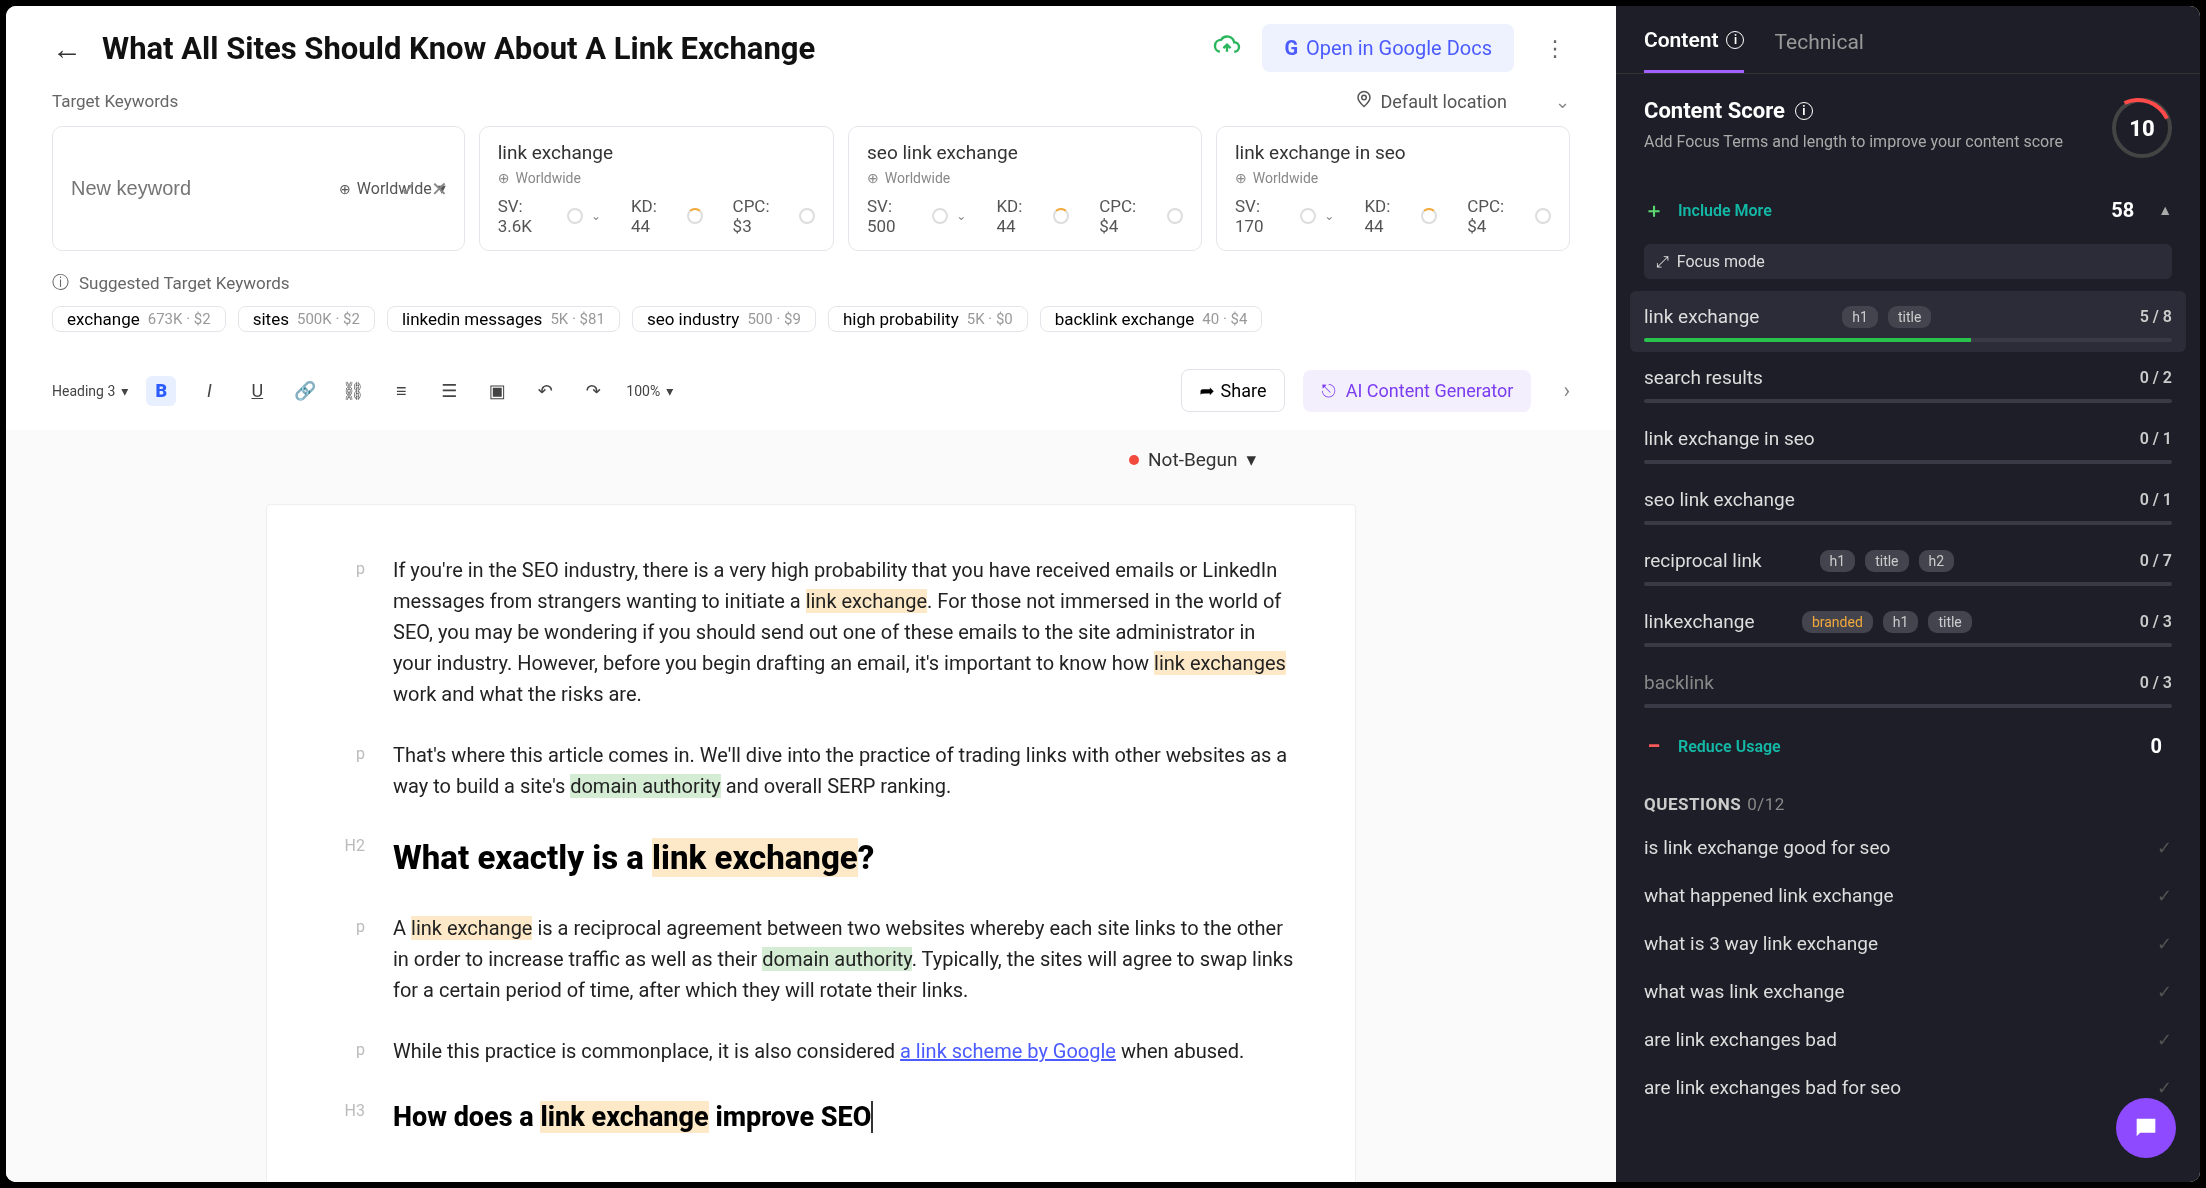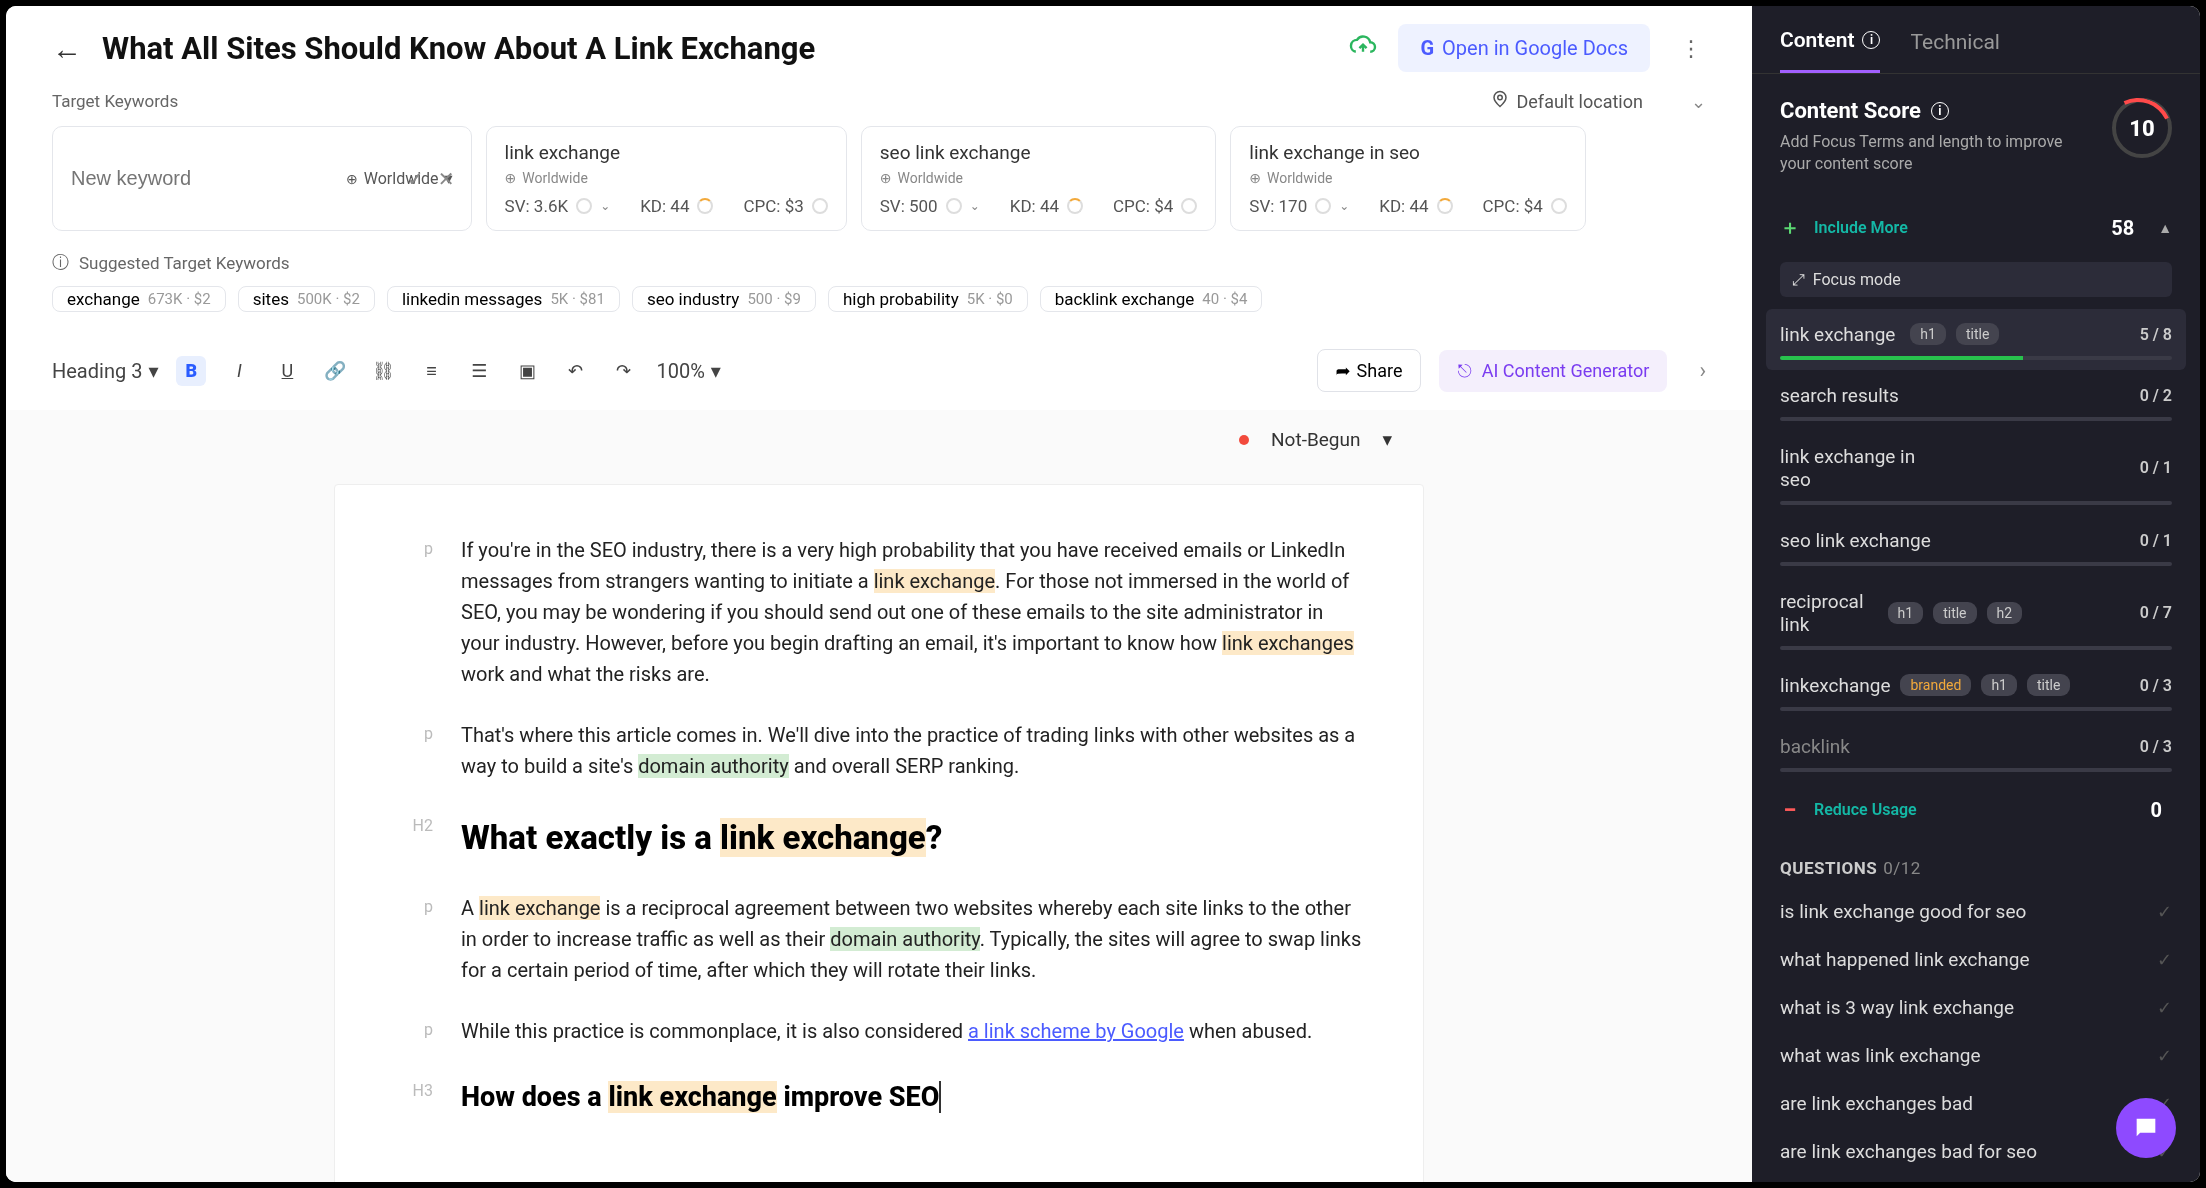--- a/index.html
+++ b/index.html
@@ -1,19 +1,19 @@
 <!DOCTYPE html>
 <html><head>
 <meta charset="utf-8">
 <style>
 *{box-sizing:border-box;margin:0;padding:0}
 body{font-family:-apple-system,BlinkMacSystemFont,"Segoe UI",Roboto,sans-serif;background:#000;width:2206px;height:1188px;overflow:hidden;font-size:14px}
 .frame{position:absolute;top:6px;left:6px;right:6px;bottom:6px;border-radius:10px;overflow:hidden;display:flex;background:#fff}
 .main{flex:1;display:flex;flex-direction:column;background:#fff;overflow:hidden}
-.side{width:448px;background:#1e1e28;color:#e8e8ec;display:flex;flex-direction:column;overflow:hidden;position:relative}
+.side{width:584px;background:#1e1e28;color:#e8e8ec;display:flex;flex-direction:column;overflow:hidden;position:relative}
 .topbar{display:flex;align-items:center;padding:18px 40px 0 46px;gap:20px}
 .back-arrow{font-size:30px;color:#333;cursor:pointer}
 .title{font-size:31px;font-weight:700;color:#111;flex:1}
 .cloud-icon svg{width:30px;height:24px}
 .gdocs-btn{background:#eef2ff;color:#4b5bff;padding:12px 22px;border-radius:8px;display:flex;align-items:center;gap:8px;font-size:20px;cursor:pointer}
 .gdocs-btn .g{color:#4b5bff;font-weight:700}
 .more-icon{font-size:22px;color:#666;padding:0 10px;cursor:pointer}
 .kw-section{padding:18px 46px 0}
 .kw-top{display:flex;align-items:center;justify-content:space-between}
 .kw-label{font-size:17px;color:#666}
@@ -31,29 +31,29 @@
 .kw-metrics{display:flex;gap:30px;font-size:17px;color:#555}
 .kw-metric{display:flex;align-items:center;gap:8px}
 .ring{width:16px;height:16px;border:2px solid #ddd;border-radius:50%;display:inline-block}
 .ring.o{border-top-color:#f2a93b}
 .chev-s{font-size:12px;color:#888}
 .suggested{display:flex;align-items:center;gap:10px;margin-top:20px;color:#666;font-size:17px}
 .chip-row{display:flex;gap:12px;margin-top:12px;flex-wrap:wrap}
 .chip{border:1px solid #e4e6eb;border-radius:8px;padding:2px 14px;font-size:17px;display:flex;align-items:center;gap:8px;cursor:pointer}
 .chip .meta{color:#999;font-size:15px}
 .toolbar{display:flex;align-items:center;padding:18px 46px;gap:18px;border-top:1px solid transparent;margin-top:18px}
-.tb-sel{font-size:20px;color:#444;display:flex;align-items:center;gap:6px;cursor:pointer}
+.tb-sel{font-size:14px;color:#444;display:flex;align-items:center;gap:6px;cursor:pointer}
 .tb-btn{width:30px;height:30px;display:flex;align-items:center;justify-content:center;border-radius:6px;cursor:pointer;font-size:18px;color:#444}
 .tb-btn.active{background:#e8effe;color:#2a5cff;font-weight:700}
 .tb-sep{flex:1}
 .share-btn{border:1px solid #e0e2e8;border-radius:8px;padding:10px 18px;font-size:18px;display:flex;align-items:center;gap:6px;cursor:pointer}
 .ai-btn{background:#f4effc;color:#7a3cf0;border-radius:8px;padding:10px 18px;font-size:18px;display:flex;align-items:center;gap:10px;cursor:pointer}
 .tb-next{font-size:22px;color:#888;cursor:pointer;margin-left:14px}
 .editor-wrap{flex:1;background:#fafafa;overflow:auto;position:relative}
-.status{position:absolute;top:18px;right:360px;display:flex;align-items:center;gap:22px;font-size:19px;color:#333}
+.status{position:absolute;top:18px;right:360px;display:flex;align-items:center;gap:9px;font-size:19px;color:#333}
 .status .dot{width:10px;height:10px;background:#f24a3c;border-radius:50%}
 .page{background:#fff;width:1090px;margin:74px auto 40px;padding:50px 58px;border:1px solid #eee;border-radius:4px}
 .block{display:flex;gap:28px;margin-bottom:30px}
 .block .tag{width:40px;text-align:right;color:#bbb;font-size:16px;padding-top:4px;flex-shrink:0}
 .block .content{flex:1;font-size:20px;line-height:1.55;color:#222}
 .block.h2 .content{font-size:33px;font-weight:800;color:#000}
 .block.h3 .content{font-size:27px;font-weight:800;color:#000}
 .hl-y{background:#fde9c8}
 .hl-g{background:#d3ecd3}
 .lnk{color:#4b5bff;text-decoration:underline}

